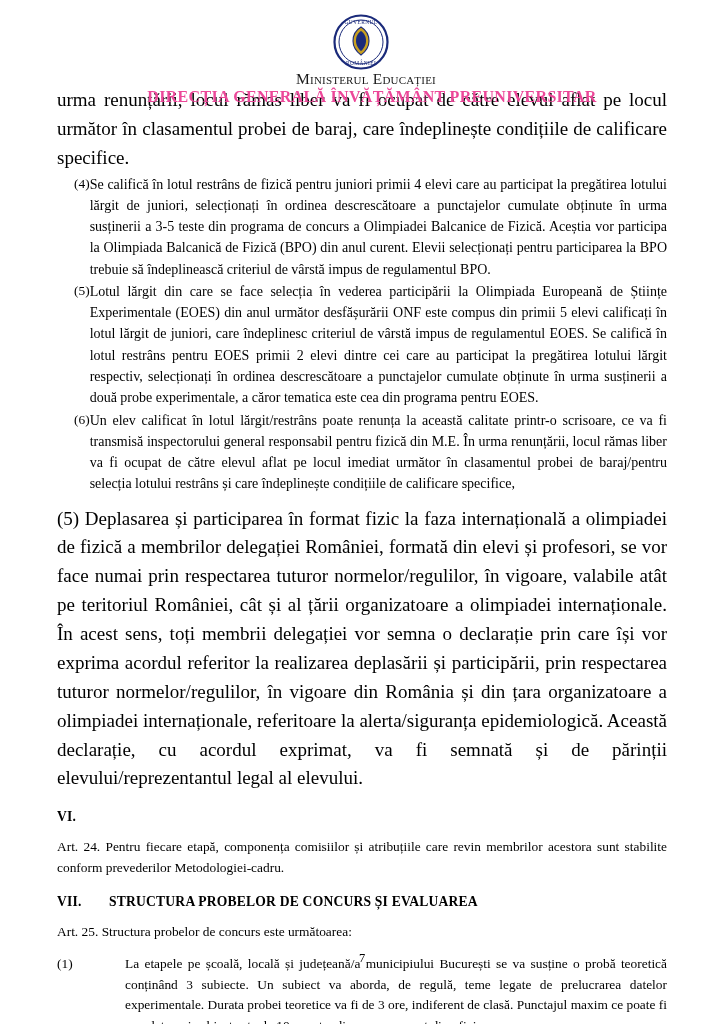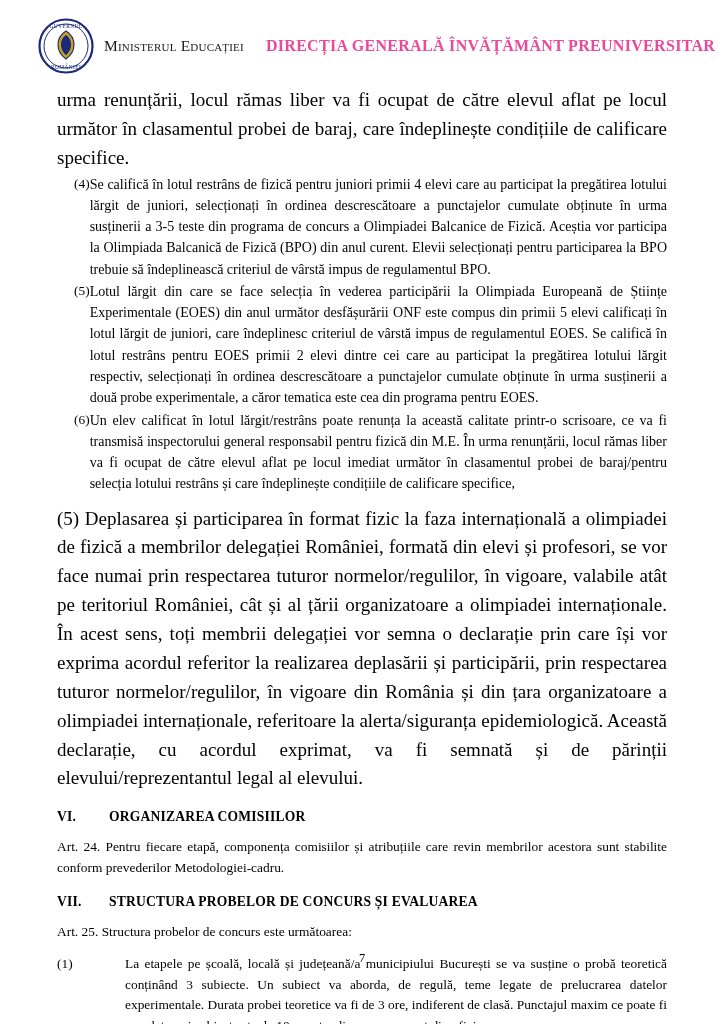--- a/index.html
+++ b/index.html
@@ -24,20 +24,21 @@
   }
 
   
   .header {
     position: relative;
     height: 78px;
     padding: 14px 40px 0 38px;
     box-sizing: border-box;
     display: flex;
     align-items: center;
+    flex-direction: column;
   }
   .crest {
     width: 56px;
     height: 56px;
     flex: 0 0 56px;
     position: relative;
   }
   .crest svg { display: block; }
   .ministry {
     margin-left: 10px;
@@ -177,21 +178,20 @@
 
     <div class="numbered">
       <div class="marker">(6)</div>
       <div class="body">Un elev calificat în lotul lărgit/restrâns poate renunța la această calitate printr-o scrisoare, ce va fi transmisă inspectorului general responsabil pentru fizică din M.E. În urma renunțării, locul rămas liber va fi ocupat de către elevul aflat pe locul imediat următor în clasamentul probei de baraj/pentru selecția lotului restrâns și care îndeplinește condițiile de calificare specifice,</div>
     </div>
 
     <p class="para spaced">(5) Deplasarea și participarea în format fizic la faza internațională a olimpiadei de fizică a membrilor delegației României, formată din elevi și profesori, se vor face numai prin respectarea tuturor normelor/regulilor, în vigoare, valabile atât pe teritoriul României, cât și al țării organizatoare a olimpiadei internaționale. În acest sens, toți membrii delegației vor semna o declarație prin care își vor exprima acordul referitor la realizarea deplasării și participării, prin respectarea tuturor normelor/regulilor, în vigoare din România și din țara organizatoare a olimpiadei internaționale, referitoare la alerta/siguranța epidemiologică. Această declarație, cu acordul exprimat, va fi semnată și de părinții elevului/reprezentantul legal al  elevului.</p>
 
     <div class="section-head">
       <span class="num">VI.</span>
-      <span>ORGANIZAREA COMISIILOR</span>
     </div>
 
     <p class="art">Art. 24. Pentru fiecare etapă, componența comisiilor și atribuțiile care revin membrilor acestora sunt stabilite conform prevederilor Metodologiei-cadru.</p>
 
     <div class="section-head">
       <span class="num">VII.</span>
       <span>STRUCTURA PROBELOR DE CONCURS ȘI EVALUAREA</span>
     </div>
 
     <p class="art">Art. 25. Structura probelor de concurs este următoarea:</p>

